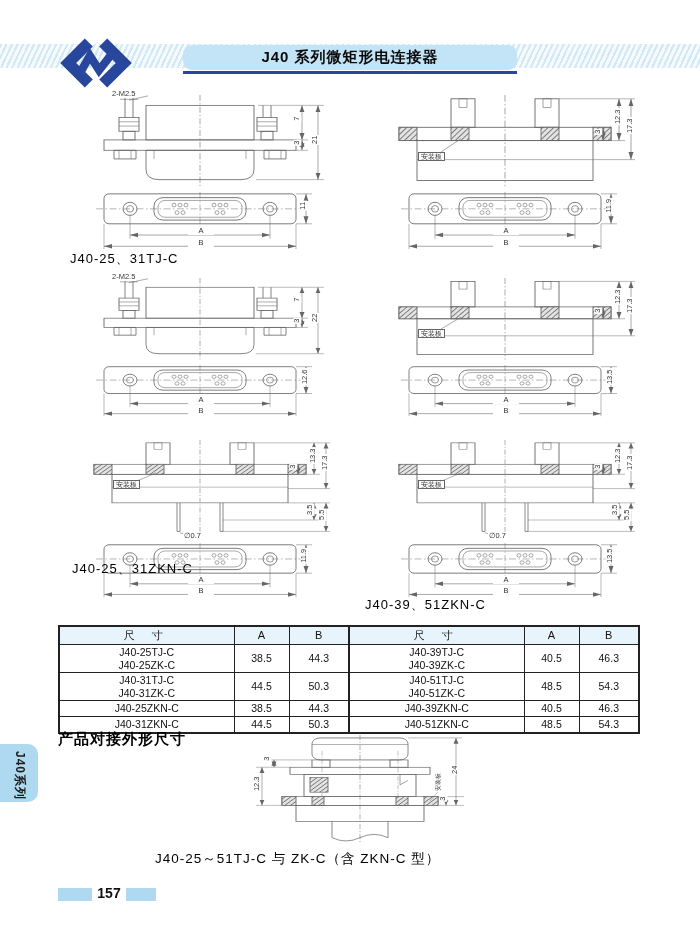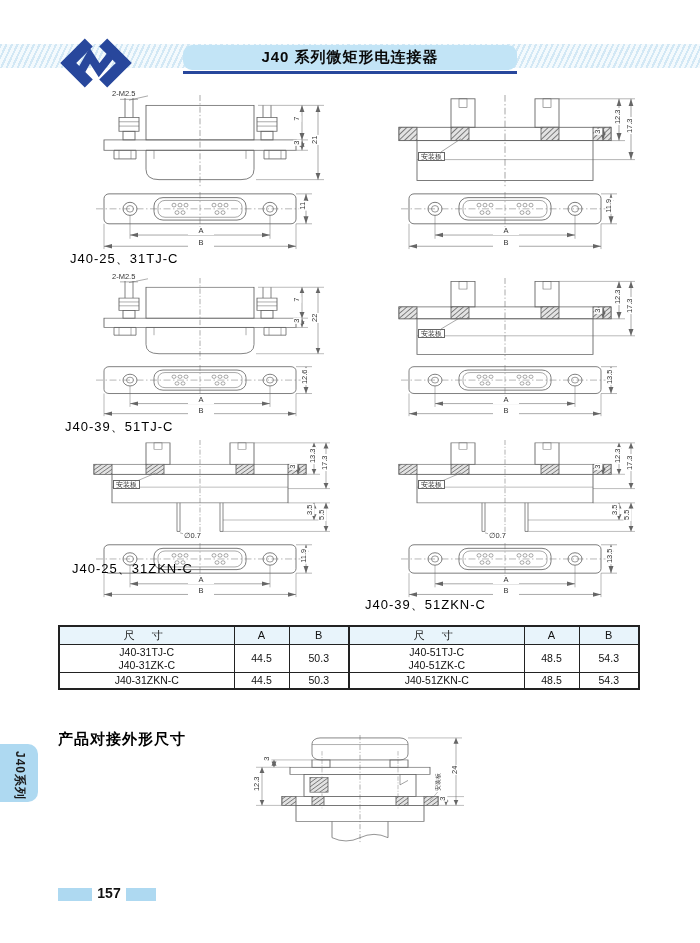--- a/index.html
+++ b/index.html
@@ -268,21 +268,20 @@
         <use href="#sym-front"></use>
       </svg>
     <span class="dim" style="left:26px;top:-5px">2-M2.5</span>
     <span class="dim v" style="left:209px;top:18px">7</span>
     <span class="dim v" style="left:209px;top:39px">3</span>
     <span class="dim v" style="left:225px;top:36px">22</span>
     <span class="dim v" style="left:211px;top:95px">12.6</span>
     <span class="dim c" style="left:103px;top:118px;width:24px">A</span>
     <span class="dim c" style="left:103px;top:129px;width:24px">B</span>
   </div>
-  <div class="caption" style="left:65px;top:418px;width:230px">J40-39、51TJ-C</div>
 
   <div class="drawing" style="left:390px;top:278px;width:250px;height:140px">
     <svg class="sv" style="top:0" width="240" height="85" viewBox="0 0 240 100" preserveAspectRatio="none">
         <use href="#sym-zk-side"></use>
       </svg>
     <svg class="sv" style="top:87px" width="240" height="52" viewBox="0 0 240 62" preserveAspectRatio="none">
         <use href="#sym-front"></use>
       </svg>
     <span class="dim plate" style="left:28px;top:51px">安装板</span>
     <span class="dim v" style="left:205px;top:29px">3</span>
@@ -346,33 +345,55 @@
         <tr class="hd">
       <td class="namesp">尺 寸</td>
       <td>A</td>
       <td>B</td>
       <td class="namesp midsep">尺 寸</td>
       <td>A</td>
       <td>B</td>
     </tr>
     <tr>
       <td>
+            <div>J40-25TJ-C</div>
+            <div>J40-25ZK-C</div>
+          </td>
+      <td>38.5</td>
+      <td>44.3</td>
+      <td class="midsep">
+            <div>J40-39TJ-C</div>
+            <div>J40-39ZK-C</div>
+          </td>
+      <td>40.5</td>
+      <td>46.3</td>
+    </tr>
+    <tr>
+      <td>
             <div>J40-31TJ-C</div>
             <div>J40-31ZK-C</div>
           </td>
       <td>44.5</td>
       <td>50.3</td>
       <td class="midsep">
             <div>J40-51TJ-C</div>
             <div>J40-51ZK-C</div>
           </td>
       <td>48.5</td>
       <td>54.3</td>
     </tr>
     <tr>
+      <td>J40-25ZKN-C</td>
+      <td>38.5</td>
+      <td>44.3</td>
+      <td class="midsep">J40-39ZKN-C</td>
+      <td>40.5</td>
+      <td>46.3</td>
+    </tr>
+    <tr>
       <td>J40-31ZKN-C</td>
       <td>44.5</td>
       <td>50.3</td>
       <td class="midsep">J40-51ZKN-C</td>
       <td>48.5</td>
       <td>54.3</td>
     </tr>
   </tbody>
     </table>
 
@@ -385,18 +406,19 @@
   <div class="drawing" style="left:250px;top:735px;width:220px;height:110px">
     <svg class="sv" style="left:0;top:0" width="220" height="110" viewBox="0 0 220 150" preserveAspectRatio="none">
         <use href="#sym-mate"></use>
       </svg>
     <span class="dim v" style="left:14px;top:20px">3</span>
     <span class="dim v" style="left:-2px;top:45px">12.3</span>
     <span class="dim v" style="left:200px;top:31px">24</span>
     <span class="dim v" style="left:178px;top:44px;font-size:6px">安装板</span>
     <span class="dim v" style="left:190px;top:60px">3</span>
   </div>
+  <div class="caption" style="left:155px;top:850px;width:400px;font-size:13.5px">J40-25～51TJ-C 与 ZK-C（含 ZKN-C 型）</div>
 
   <div class="pgblk" style="left:58px;width:34px"></div>
   <div class="pgnum">157</div>
   <div class="pgblk" style="left:126px;width:30px"></div>
 
 </div>
 
 </body></html>

